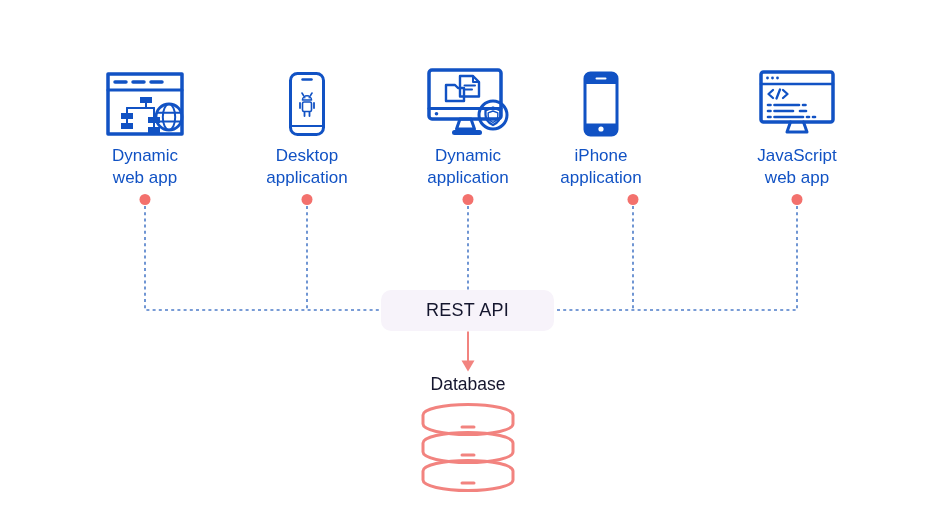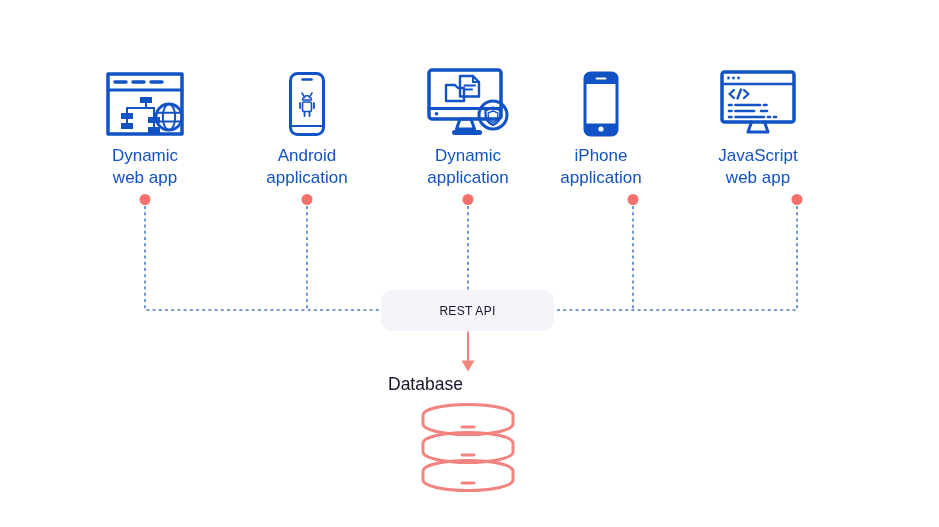--- a/index.html
+++ b/index.html
@@ -22,25 +22,25 @@
   .client .label { margin-top:5px; text-align:center; font-size:17px; line-height:21.5px; color:var(--client-blue,#1152c4); }
   .client .label span { display:block; }
 
   .ic { stroke:currentColor; fill:none; stroke-linecap:round; stroke-linejoin:round; }
   .ic-fill { fill:currentColor; stroke:none; }
 
   .api-box {
     position:absolute; left:381px; top:290px; width:173px; height:41px;
     background:var(--api-bg,#f7f3fa); border-radius:10px;
     display:flex; align-items:center; justify-content:center;
-    font-size:12px; font-weight:500; letter-spacing:.3px;
+    font-size:18px; font-weight:500; letter-spacing:.3px;
     color:var(--dark-text,#15162e);
   }
   .db-label {
-    position:absolute; left:388px; top:374px; width:160px; text-align:left;
+    position:absolute; left:388px; top:374px; width:160px; text-align:center;
     font-size:17.5px; font-weight:500; color:var(--dark-text,#15162e);
   }
   .db-icon { position:absolute; left:420px; top:401px; color:var(--db-pink,#f2837f); }
   .db-icon path, .db-icon line { stroke:currentColor; fill:none; stroke-linecap:round; stroke-linejoin:round; }
 </style>
 </head>
 <body>
 
 <div class="canvas">
 
@@ -100,21 +100,21 @@
         <rect class="ic" x="14.5" y="31" width="9" height="9.5" rx="1.5" stroke-width="1.6"></rect>
         <line class="ic" x1="12" y1="32" x2="12" y2="37" stroke-width="1.8"></line>
         <line class="ic" x1="26" y1="32" x2="26" y2="37" stroke-width="1.8"></line>
         <line class="ic" x1="16.5" y1="41.5" x2="16.5" y2="45" stroke-width="1.8"></line>
         <line class="ic" x1="21.5" y1="41.5" x2="21.5" y2="45" stroke-width="1.8"></line>
         <circle class="ic-fill" cx="16.8" cy="26.8" r="0.8"></circle>
         <circle class="ic-fill" cx="21.2" cy="26.8" r="0.8"></circle>
       </svg>
     </div>
     <div class="label">
-      <span>Android</span>
+      <span>Desktop</span>
       <span>application</span>
     </div>
   </div>
 
   <div class="client" style="left:386px">
     <div class="icon">
       <svg width="82" height="72" viewBox="0 0 82 72">
         <rect class="ic" x="2" y="2" width="72" height="49" rx="3" stroke-width="3.5"></rect>
         <line class="ic" x1="2" y1="40.5" x2="74" y2="40.5" stroke-width="3"></line>
         <circle class="ic-fill" cx="9.5" cy="45.7" r="1.8"></circle>
@@ -145,21 +145,21 @@
         <path class="ic-fill" d="M2 52.5 h32 v6 a5.5 5.5 0 0 1 -5.5 5.5 h-21 A5.5 5.5 0 0 1 2 58.5 z"></path>
         <circle cx="18" cy="58" r="2.6" fill="#ffffff"></circle>
       </svg>
     </div>
     <div class="label">
       <span>iPhone</span>
       <span>application</span>
     </div>
   </div>
 
-  <div class="client" style="left:676px">
+  <div class="client" style="left:715px">
     <div class="icon">
       <svg width="76" height="68" viewBox="0 0 76 68">
         <rect class="ic" x="2" y="2" width="72" height="50" rx="2.5" stroke-width="3.5"></rect>
         <line class="ic" x1="2" y1="14" x2="74" y2="14" stroke-width="2.5"></line>
         <circle class="ic-fill" cx="8.5" cy="8" r="1.4"></circle>
         <circle class="ic-fill" cx="13.5" cy="8" r="1.4"></circle>
         <circle class="ic-fill" cx="18.5" cy="8" r="1.4"></circle>
         <path class="ic" d="M14 20 L9.5 24 L14 28" stroke-width="2.3"></path>
         <line class="ic" x1="17.5" y1="28.5" x2="21" y2="19.5" stroke-width="2.3"></line>
         <path class="ic" d="M24 20 L28.5 24 L24 28" stroke-width="2.3"></path>

